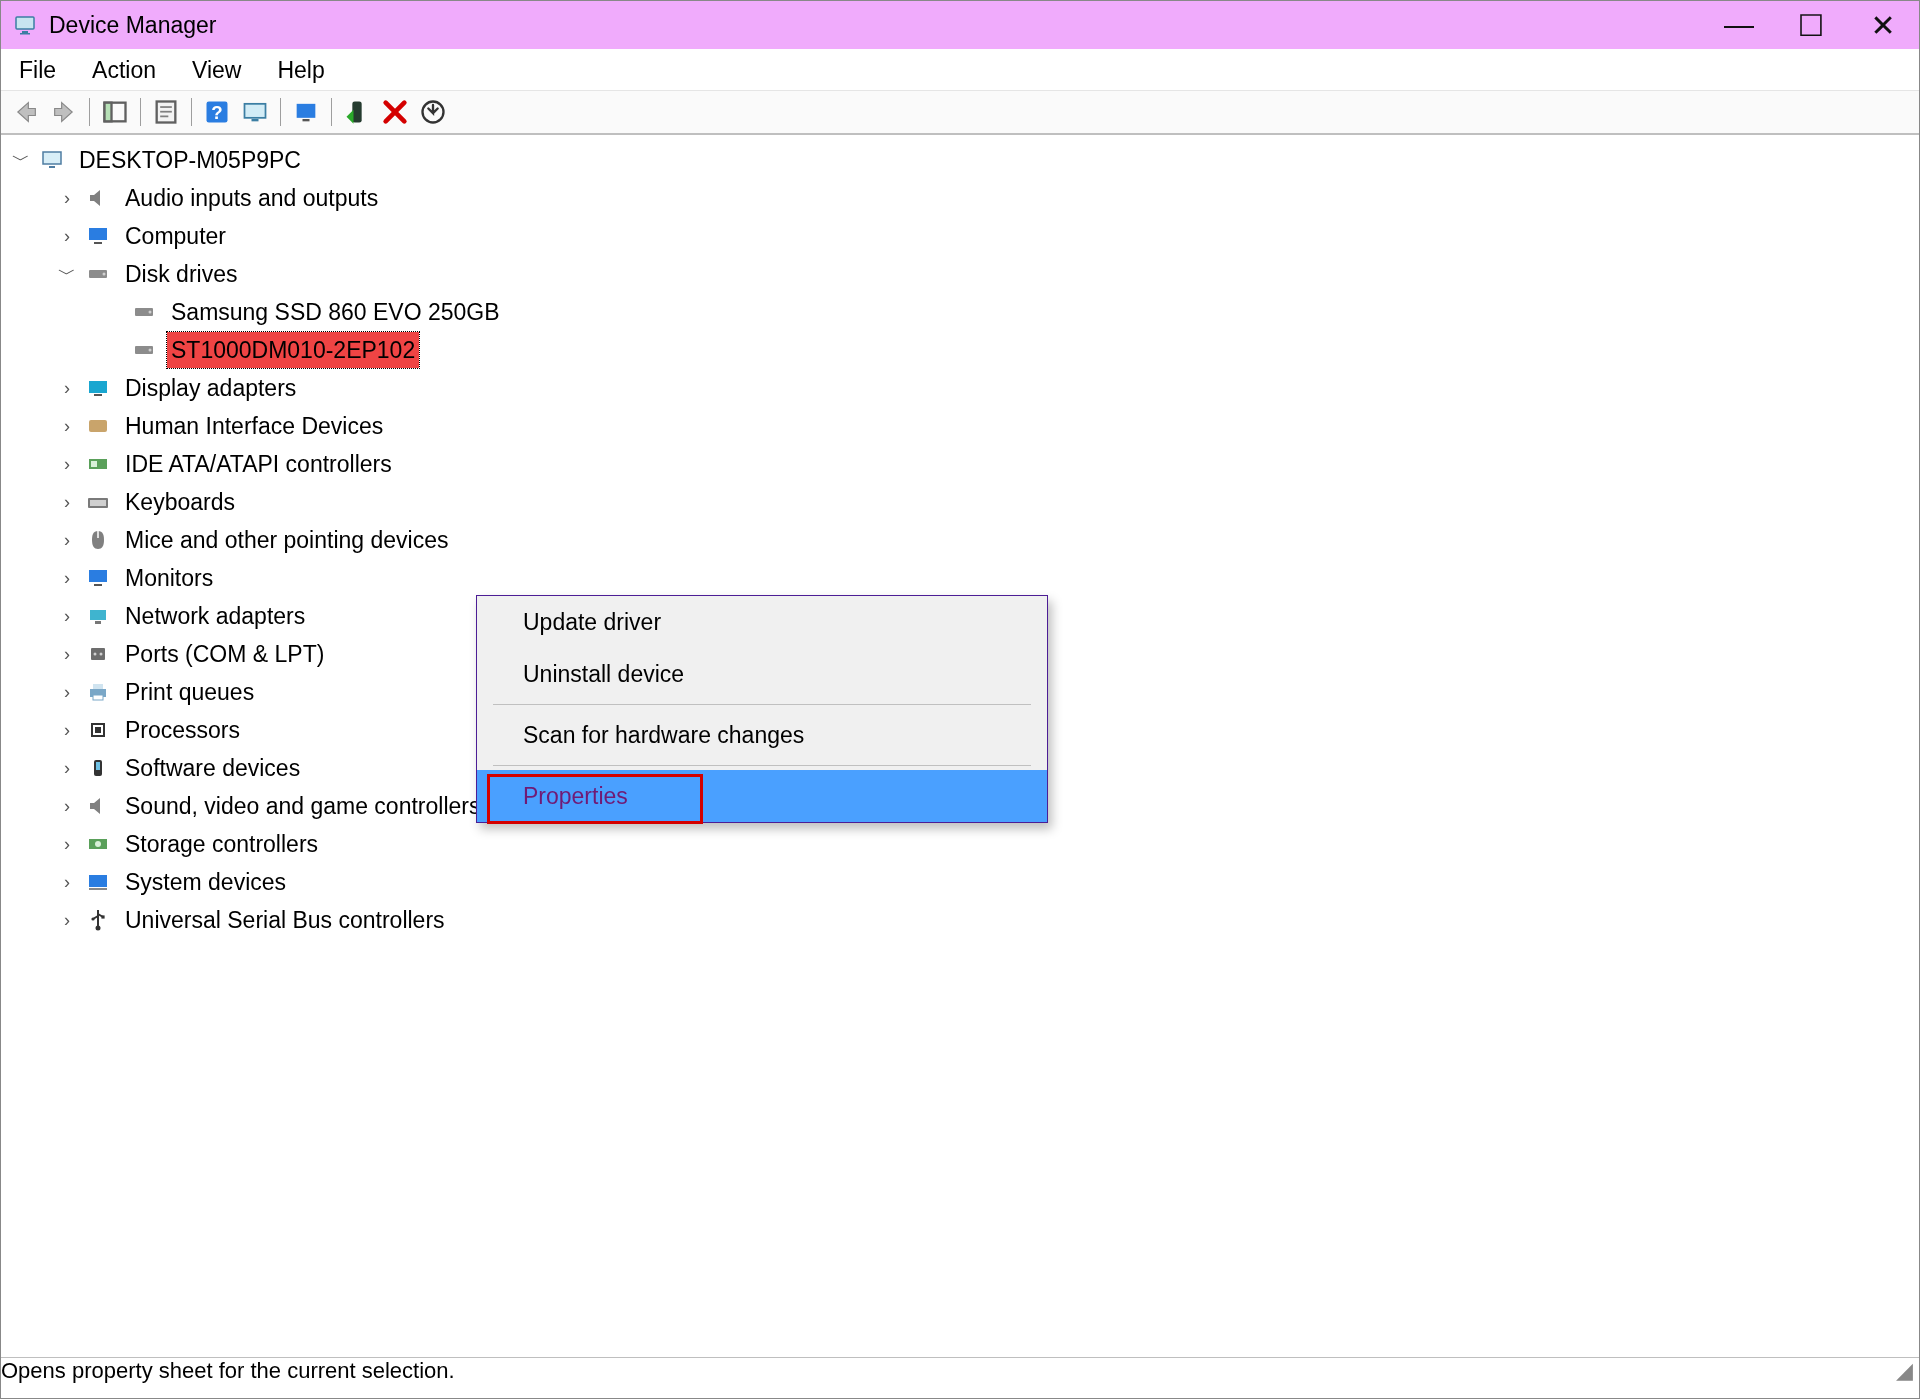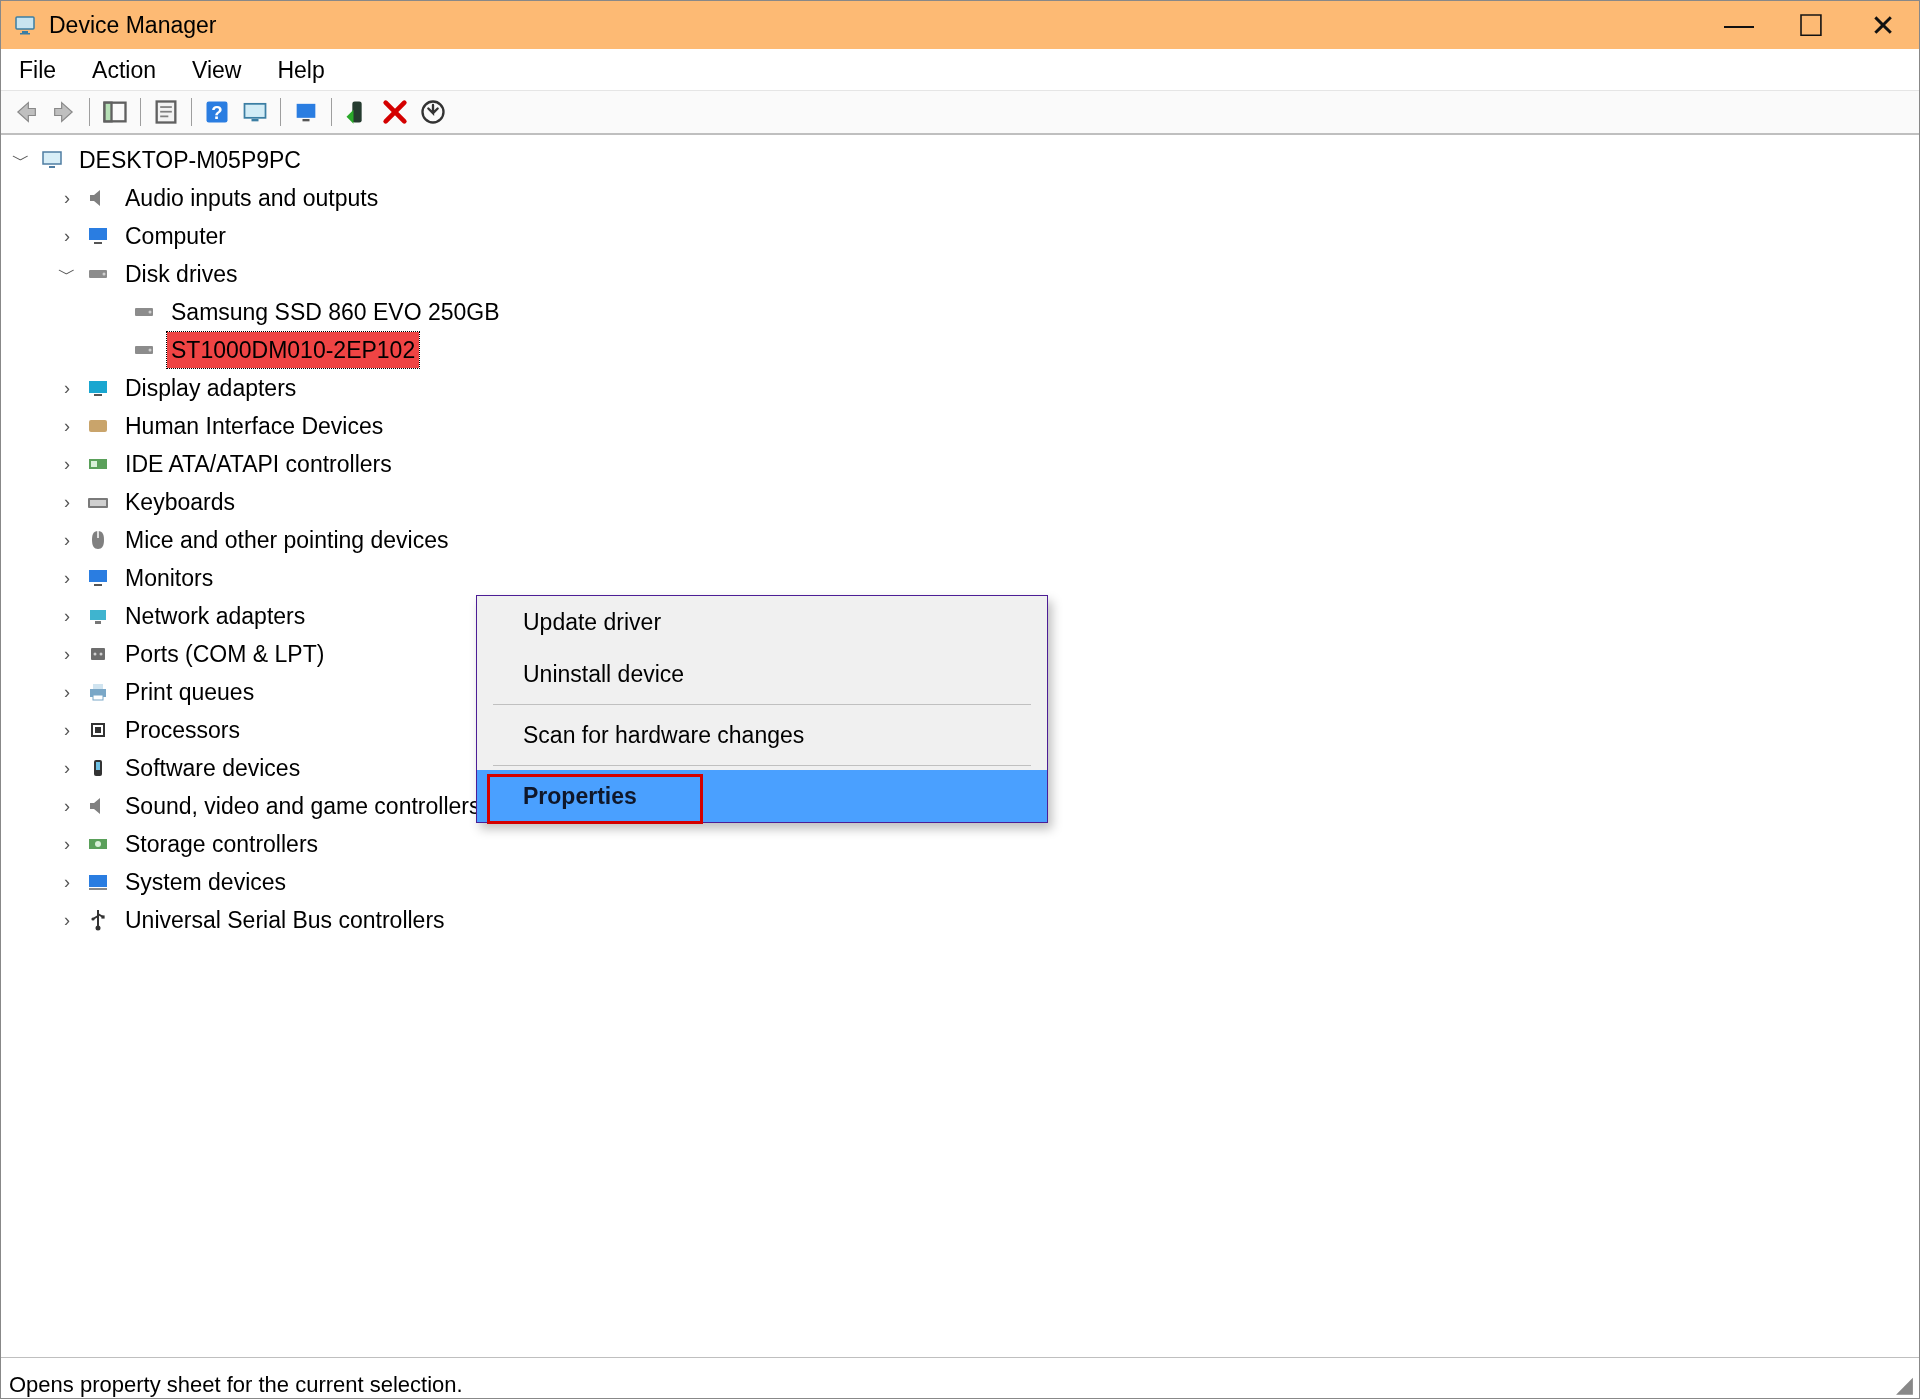--- a/index.html
+++ b/index.html
@@ -1,18 +1,18 @@
 <!DOCTYPE html>
 <html><head>
 <meta charset="utf-8">
 <style>
   html,body{margin:0;padding:0;height:100%;font-family:"Segoe UI",Tahoma,sans-serif;font-size:21px;color:#000;background:#fff;overflow:hidden}
   .window{width:1920px;height:1399px;display:flex;flex-direction:column;border:1px solid #888;box-sizing:border-box;position:relative}
   
-  .titlebar{height:48px;display:flex;align-items:center;padding-left:12px;background:#fdba74}
+  .titlebar{height:48px;display:flex;align-items:center;padding-left:12px;background:#f0abfc}
   .titlebar .app-icon{width:24px;height:24px;margin-right:12px;display:flex;align-items:center;justify-content:center}
   .titlebar .title{flex:1;font-size:23px}
   .window-controls{display:flex}
   .win-btn{width:72px;height:48px;display:flex;align-items:center;justify-content:center;font-size:30px;color:#111}
   
   .menubar{height:40px;display:flex;align-items:center;padding-left:0;border-top:1px solid #fff;background:#fff;font-size:23px}
   .menubar .menu-item{padding:4px 18px}
   
   .toolbar{height:42px;display:flex;align-items:center;padding-left:6px;border-top:1px solid #e5e5e5;border-bottom:2px solid #bfbfbf;background:#fafafa;font-size:0}
   .tsep{width:1px;height:28px;background:#9e9e9e;margin:0 6px}
@@ -26,25 +26,25 @@
   .node{display:flex;align-items:center;height:38px;white-space:nowrap}
   .expander{width:20px;height:20px;display:flex;align-items:center;justify-content:center;margin-right:8px;color:#555;font-size:18px;user-select:none}
   .expander.blank{visibility:hidden}
   .node-icon{width:26px;height:26px;margin-right:10px;display:flex;align-items:center;justify-content:center}
   .node-icon svg{width:24px;height:24px}
   .node-label{padding:0 4px}
   .selected .node-label{background:#ef4444;outline:1px dotted #000}
   
   .context-menu{position:absolute;left:475px;top:460px;width:570px;background:#f0f0f0;border:1px solid #4c1d95;box-shadow:4px 6px 10px rgba(0,0,0,0.25);font-size:23px;z-index:50}
   .ctx-item{height:52px;display:flex;align-items:center;padding-left:46px}
-  .ctx-item.highlight{background:#4aa0ff;color:#0f172a;font-weight:700}
+  .ctx-item.highlight{background:#4aa0ff;color:#701a75;font-weight:400}
   .ctx-sep{height:1px;margin:4px 16px;background:#c0c0c0}
   .prop-outline{position:absolute;border:3px solid #d40000;pointer-events:none}
   
-  .statusbar{height:40px;border-top:1px solid #bfbfbf;display:flex;align-items:flex-end;padding-left:8px;font-size:22px;background:#fff}
+  .statusbar{height:40px;border-top:1px solid #bfbfbf;display:flex;align-items:flex-start;padding-left:0;font-size:22px;background:#fff}
   .statusbar .grip{margin-left:auto;width:26px;height:26px;margin-right:6px;color:#888;font-size:22px;text-align:right}
 </style>
 </head>
 <body>
 
 <div class="window">
 
   <div class="titlebar">
     <span class="app-icon">
       <svg viewBox="0 0 24 24">

